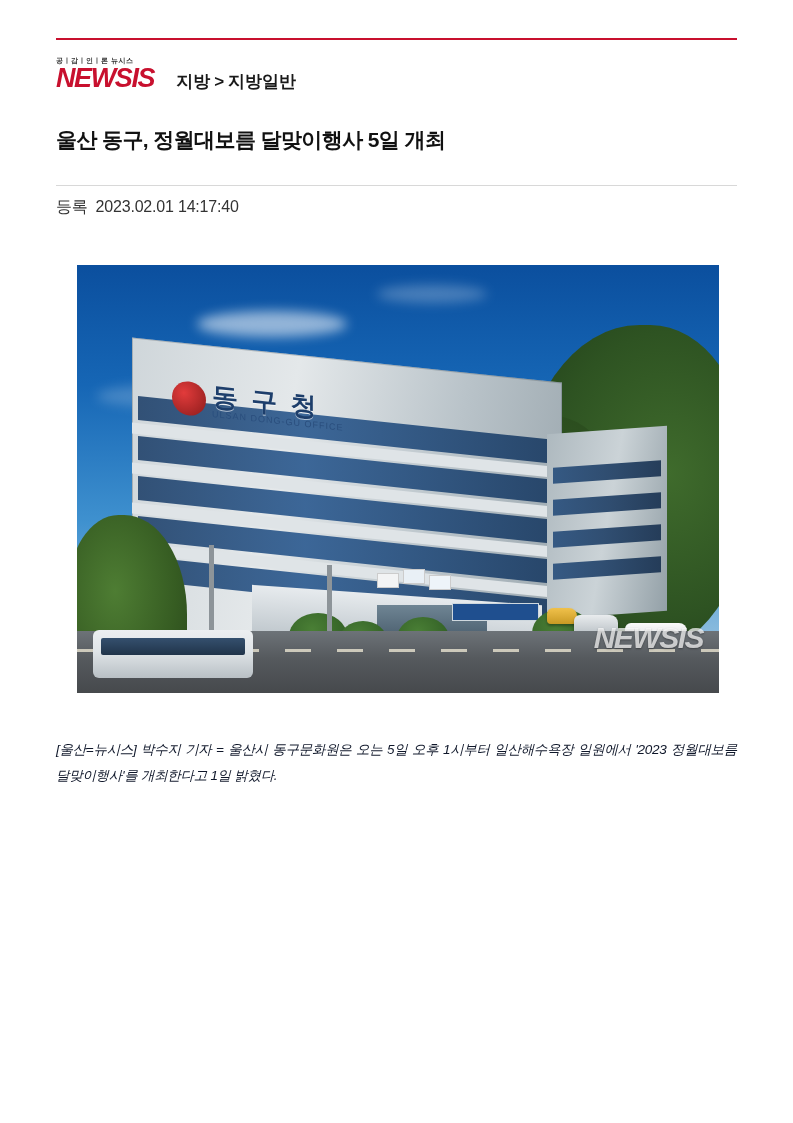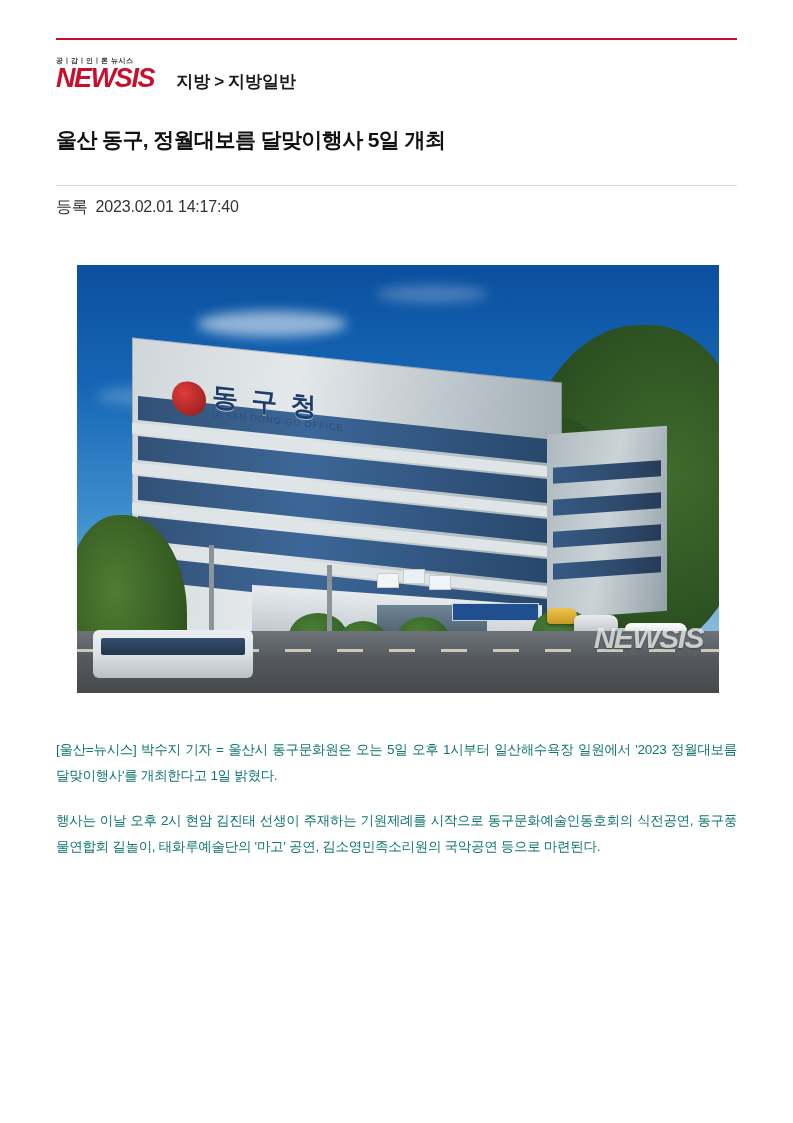--- a/index.html
+++ b/index.html
@@ -301,22 +301,23 @@
     line-height: 1;
   }
 
   .body-copy {
     position: absolute;
     left: 56px;
     top: 737px;
     width: 681px;
     font-size: 13.5px;
     line-height: 1.95;
-    color: #0f766e;
+    color: #0f172a;
     letter-spacing: -0.3px;
+    font-style: italic;
   }
   .body-copy p {
     margin: 0 0 18px 0;
     text-align: justify;
   }
   .body-copy p:last-child { margin-bottom: 0; }
 </style>
 </head>
 <body>
 
@@ -406,16 +407,15 @@
     <div class="road"></div>
     <div class="bus">
         <div class="win"></div>
       </div>
 
     <div class="wm">NEWSIS</div>
   </div>
 
   <div class="body-copy">
     <p>[울산=뉴시스] 박수지 기자 = 울산시 동구문화원은 오는 5일 오후 1시부터 일산해수욕장 일원에서 '2023 정월대보름 달맞이행사'를 개최한다고 1일 밝혔다.</p>
-    <p>행사는 이날 오후 2시 현암 김진태 선생이 주재하는 기원제례를 시작으로  동구문화예술인동호회의 식전공연, 동구풍물연합회 길놀이, 태화루예술단의 '마고' 공연, 김소영민족소리원의 국악공연 등으로 마련된다.</p>
   </div>
 
 </div>
 
 </body></html>

